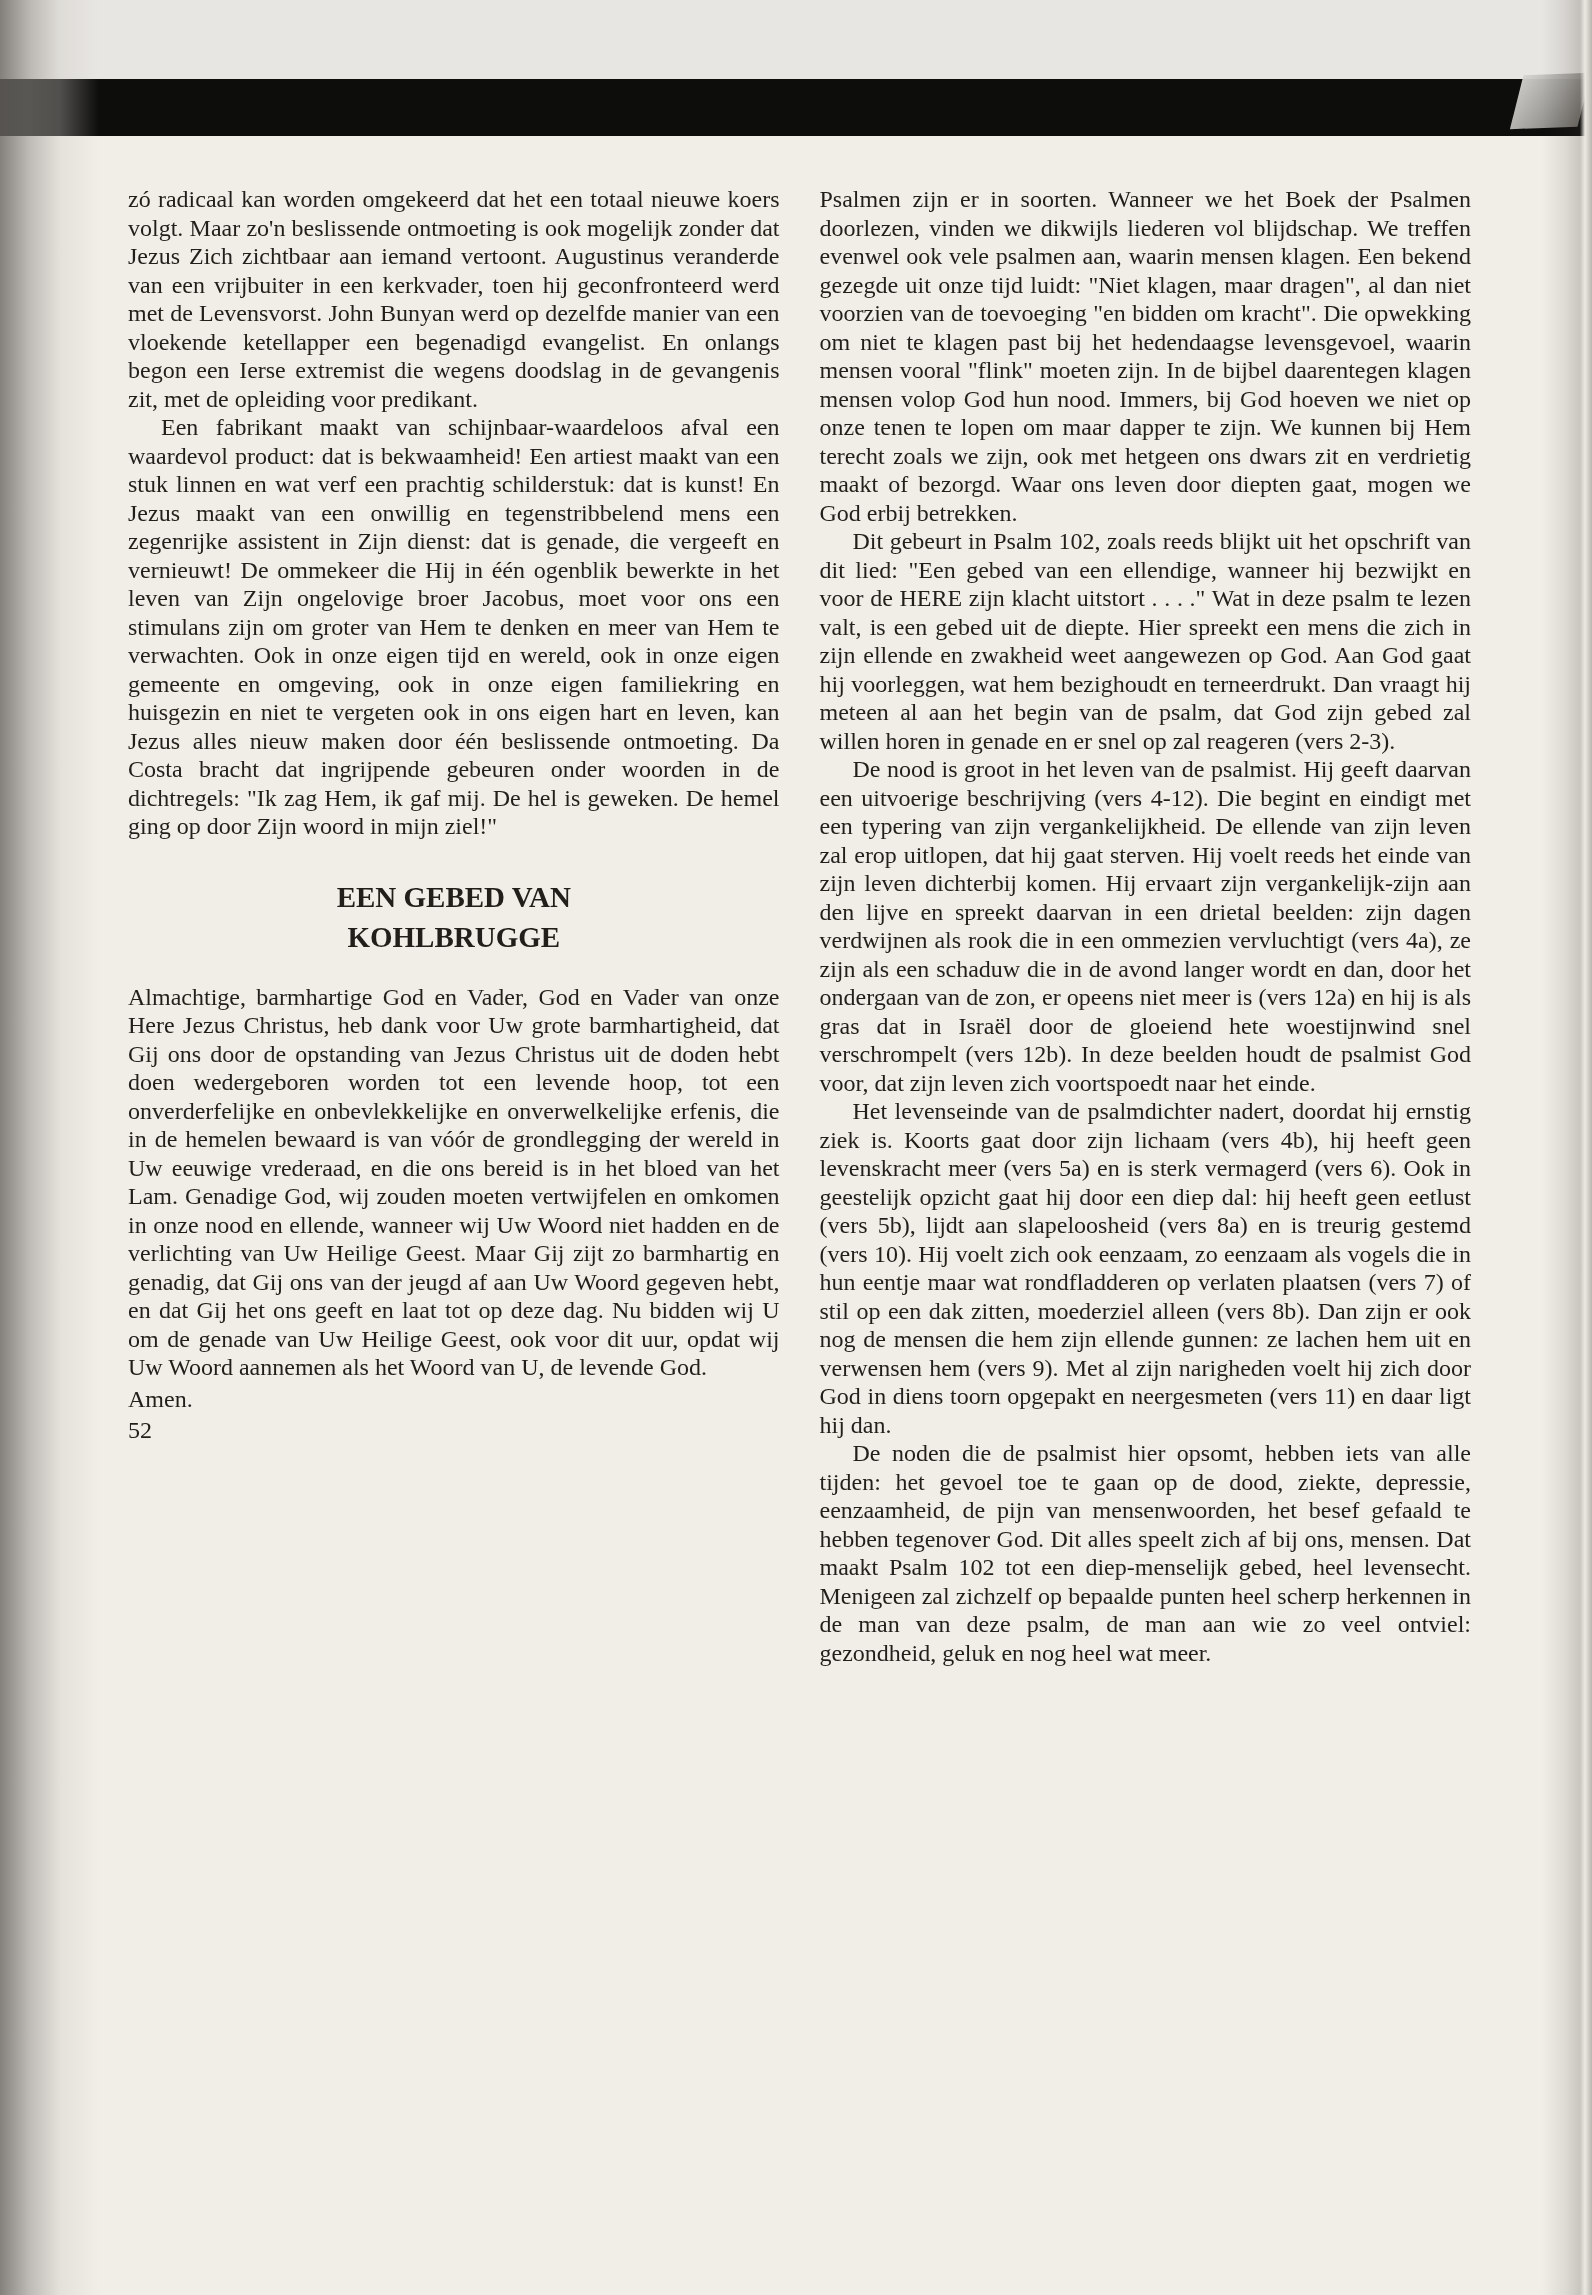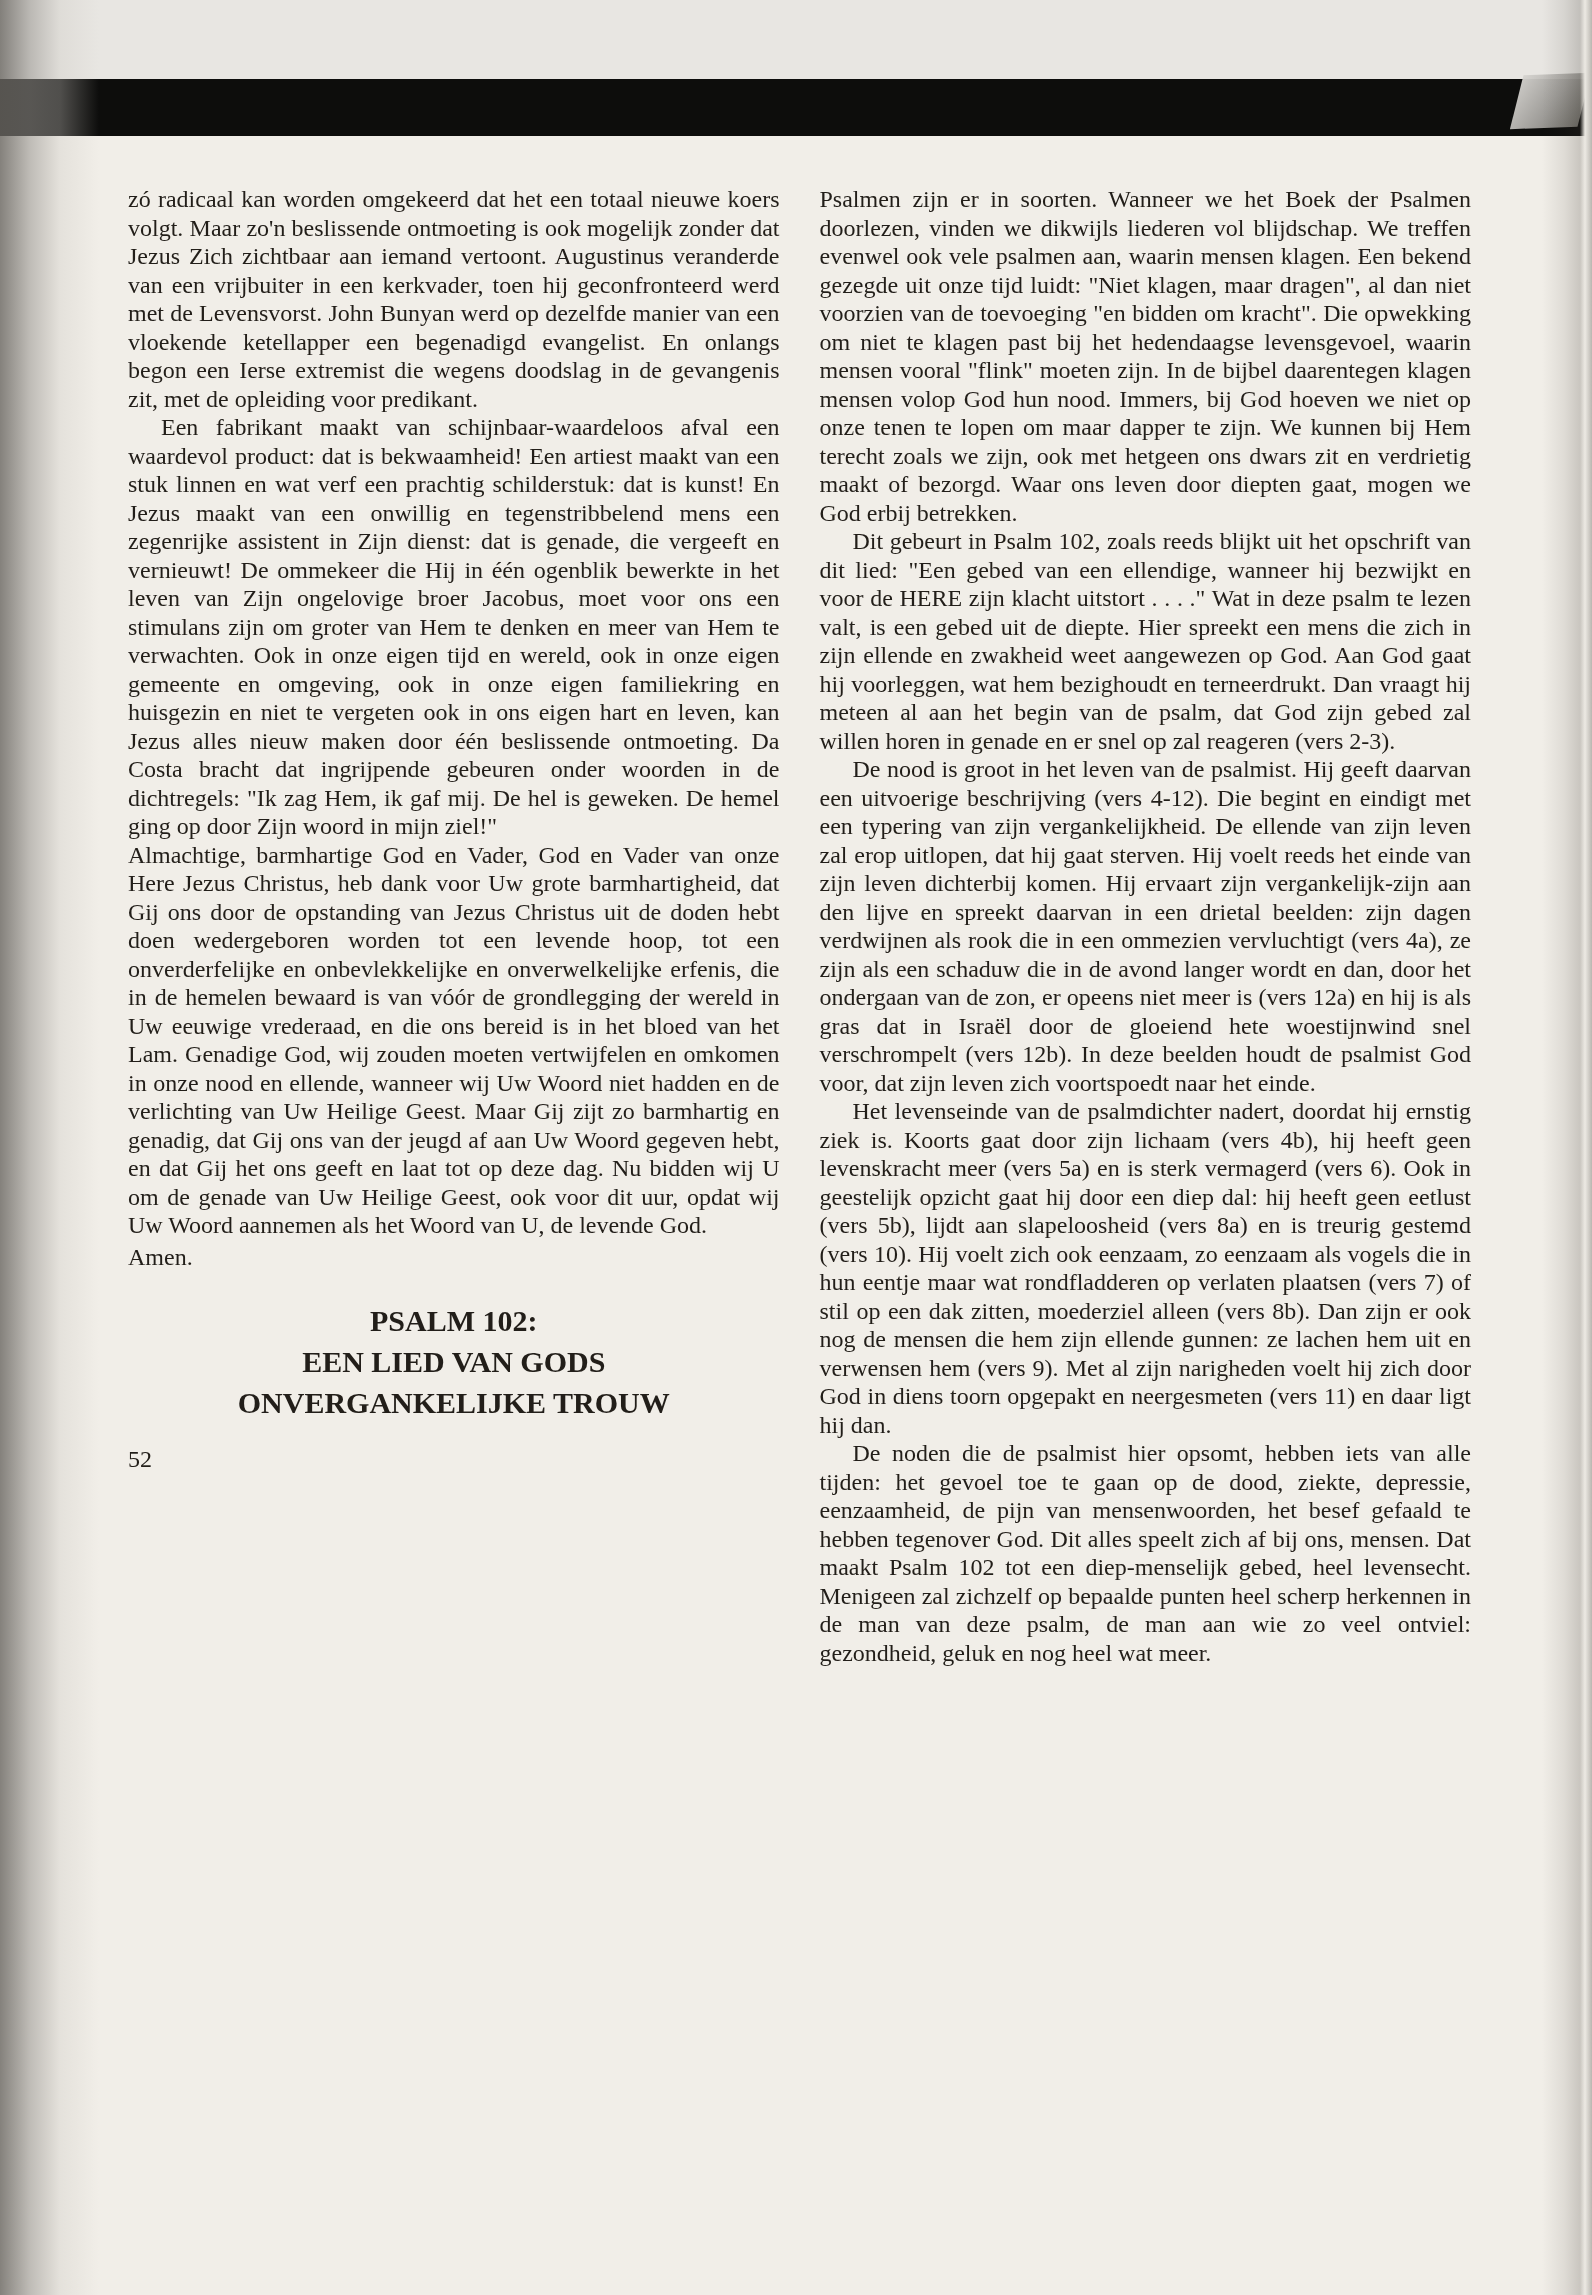--- a/index.html
+++ b/index.html
@@ -89,29 +89,28 @@
   <div class="binding"></div>
   <div class="page-edge"></div>
 
   <main class="content">
 
     <section class="col">
       <p class="body-paragraph">zó radicaal kan worden omgekeerd dat het een totaal nieuwe koers volgt. Maar zo'n beslissende ontmoeting is ook mogelijk zonder dat Jezus Zich zichtbaar aan iemand vertoont. Augustinus veranderde van een vrijbuiter in een kerkvader, toen hij geconfronteerd werd met de Levensvorst. John Bunyan werd op dezelfde manier van een vloekende ketellapper een begenadigd evangelist. En onlangs begon een Ierse extremist die wegens doodslag in de gevangenis zit, met de opleiding voor predikant.</p>
 
       <p class="body-paragraph indent">Een fabrikant maakt van schijnbaar-waardeloos afval een waardevol product: dat is bekwaamheid! Een artiest maakt van een stuk linnen en wat verf een prachtig schilderstuk: dat is kunst! En Jezus maakt van een onwillig en tegenstribbelend mens een zegenrijke assistent in Zijn dienst: dat is genade, die vergeeft en vernieuwt! De ommekeer die Hij in één ogenblik bewerkte in het leven van Zijn ongelovige broer Jacobus, moet voor ons een stimulans zijn om groter van Hem te denken en meer van Hem te verwachten. Ook in onze eigen tijd en wereld, ook in onze eigen gemeente en omgeving, ook in onze eigen familiekring en huisgezin en niet te vergeten ook in ons eigen hart en leven, kan Jezus alles nieuw maken door één beslissende ontmoeting. Da Costa bracht dat ingrijpende gebeuren onder woorden in de dichtregels: "Ik zag Hem, ik gaf mij. De hel is geweken. De hemel ging op door Zijn woord in mijn ziel!"</p>
 
+      <h2 class="heading-center heading-kohlbrugge">EEN GEBED VAN
+KOHLBRUGGE</h2>
 
       <p class="body-paragraph">Almachtige, barmhartige God en Vader, God en Vader van onze Here Jezus Christus, heb dank voor Uw grote barmhartigheid, dat Gij ons door de opstanding van Jezus Christus uit de doden hebt doen wedergeboren worden tot een levende hoop, tot een onverderfelijke en onbevlekkelijke en onverwelkelijke erfenis, die in de hemelen bewaard is van vóór de grondlegging der wereld in Uw eeuwige vrederaad, en die ons bereid is in het bloed van het Lam. Genadige God, wij zouden moeten vertwijfelen en omkomen in onze nood en ellende, wanneer wij Uw Woord niet hadden en de verlichting van Uw Heilige Geest. Maar Gij zijt zo barmhartig en genadig, dat Gij ons van der jeugd af aan Uw Woord gegeven hebt, en dat Gij het ons geeft en laat tot op deze dag. Nu bidden wij U om de genade van Uw Heilige Geest, ook voor dit uur, opdat wij Uw Woord aannemen als het Woord van U, de levende God.</p>
 
       <p class="amen">Amen.</p>
 
 
-      <h2 class="heading-center psalm-title">PSALM 102:
-EEN LIED VAN GODS
-ONVERGANKELIJKE TROUW</h2>
 
 
       <p class="page-number">52</p>
     </section>
 
     <section class="col">
       <p class="body-paragraph">Psalmen zijn er in soorten. Wanneer we het Boek der Psalmen doorlezen, vinden we dikwijls liederen vol blijdschap. We treffen evenwel ook vele psalmen aan, waarin mensen klagen. Een bekend gezegde uit onze tijd luidt: "Niet klagen, maar dragen", al dan niet voorzien van de toevoeging "en bidden om kracht". Die opwekking om niet te klagen past bij het hedendaagse levensgevoel, waarin mensen vooral "flink" moeten zijn. In de bijbel daarentegen klagen mensen volop God hun nood. Immers, bij God hoeven we niet op onze tenen te lopen om maar dapper te zijn. We kunnen bij Hem terecht zoals we zijn, ook met hetgeen ons dwars zit en verdrietig maakt of bezorgd. Waar ons leven door diepten gaat, mogen we God erbij betrekken.</p>
 
       <p class="body-paragraph indent">Dit gebeurt in Psalm 102, zoals reeds blijkt uit het opschrift van dit lied: "Een gebed van een ellendige, wanneer hij bezwijkt en voor de HERE zijn klacht uitstort . . . ." Wat in deze psalm te lezen valt, is een gebed uit de diepte. Hier spreekt een mens die zich in zijn ellende en zwakheid weet aangewezen op God. Aan God gaat hij voorleggen, wat hem bezighoudt en terneerdrukt. Dan vraagt hij meteen al aan het begin van de psalm, dat God zijn gebed zal willen horen in genade en er snel op zal reageren (vers 2-3).</p>
 

